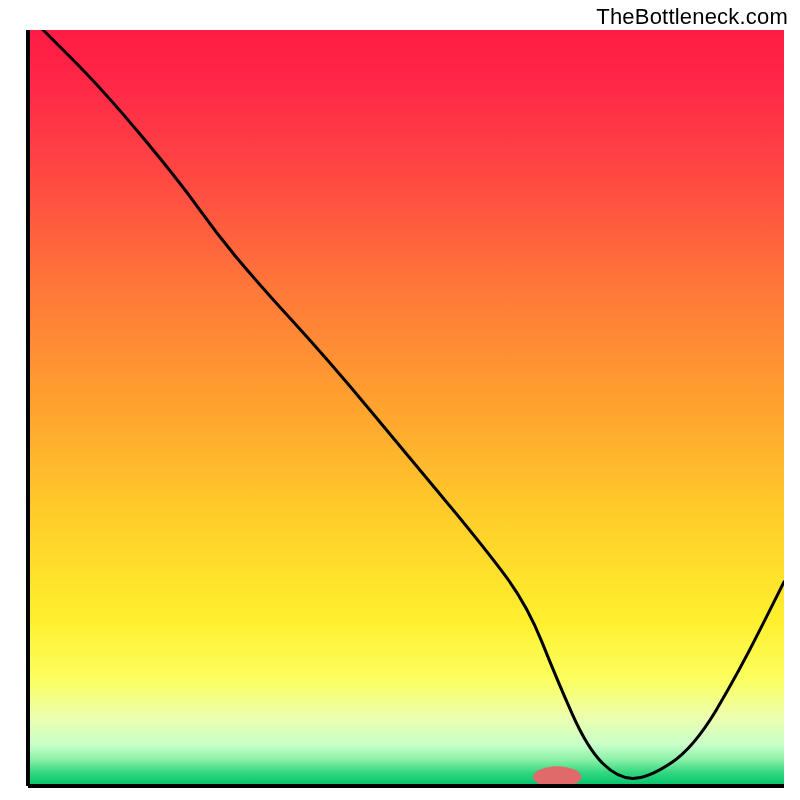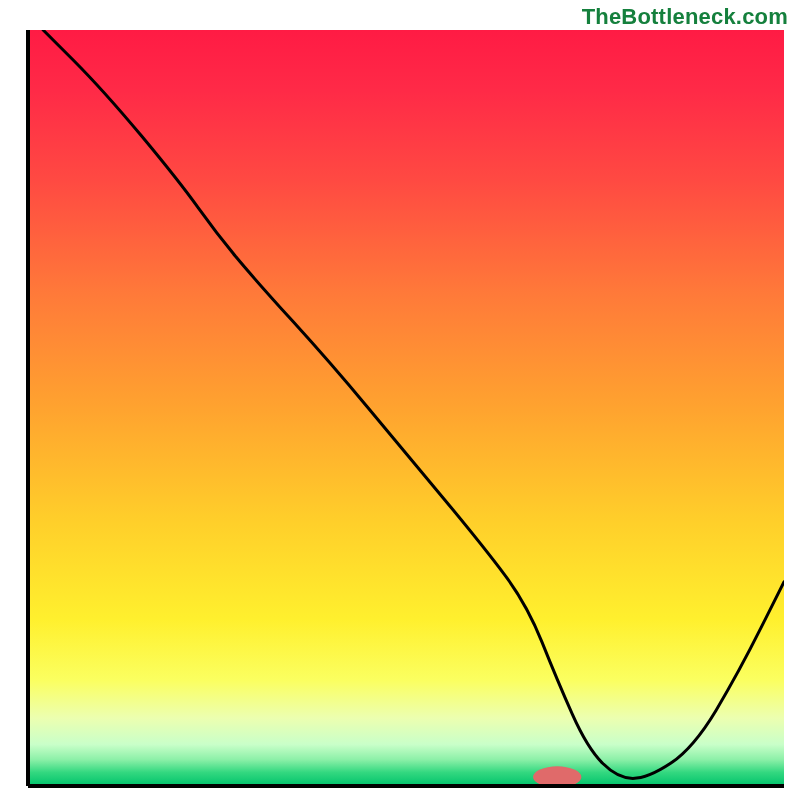--- a/index.html
+++ b/index.html
@@ -14,22 +14,22 @@
   .chart-wrap {
     position: relative;
     width: 800px;
     height: 800px;
   }
   .watermark {
     position: absolute;
     top: 4px;
     right: 12px;
     font-size: 22px;
-    font-weight: 700;
-    color: #15803d;
+    font-weight: 400;
+    color: #000000;
     letter-spacing: 0.2px;
   }
   svg {
     display: block;
   }
 </style>
 </head>
 <body>
 
 <div class="chart-wrap">

